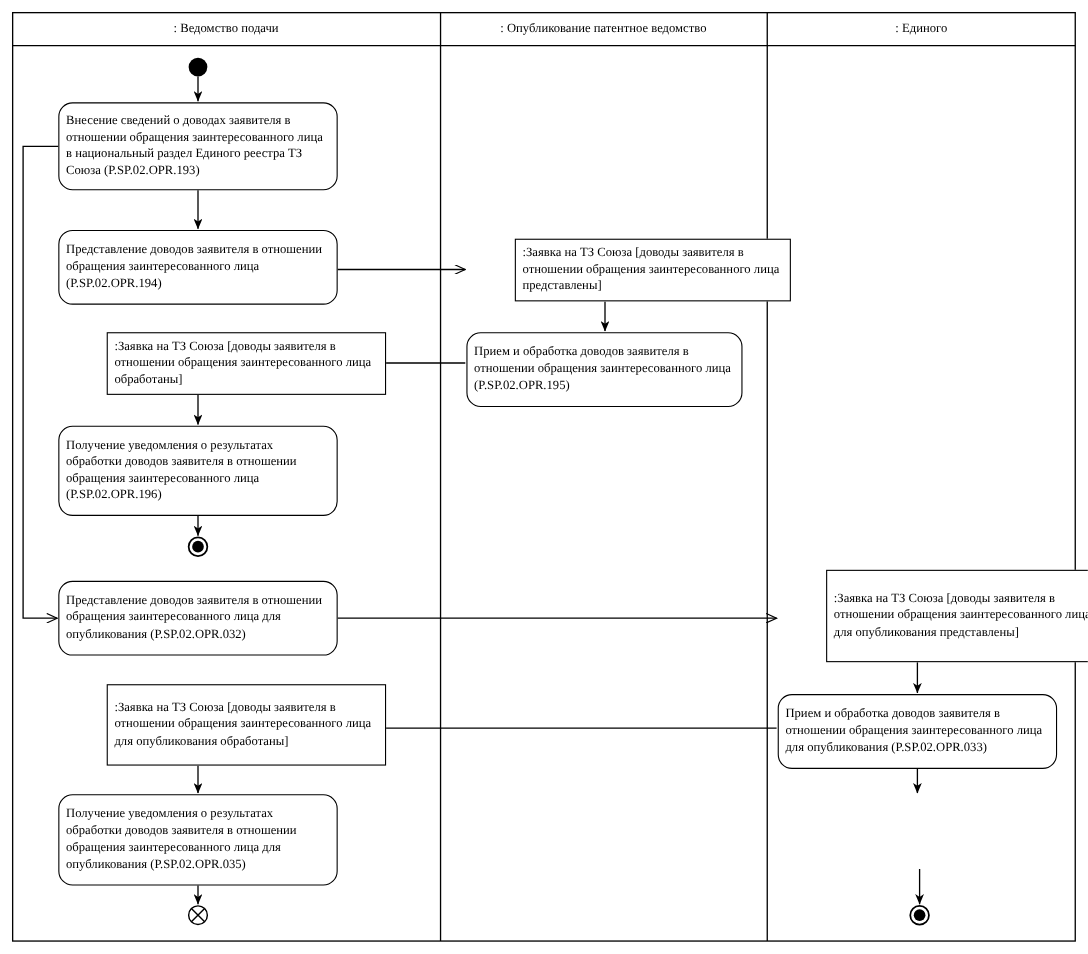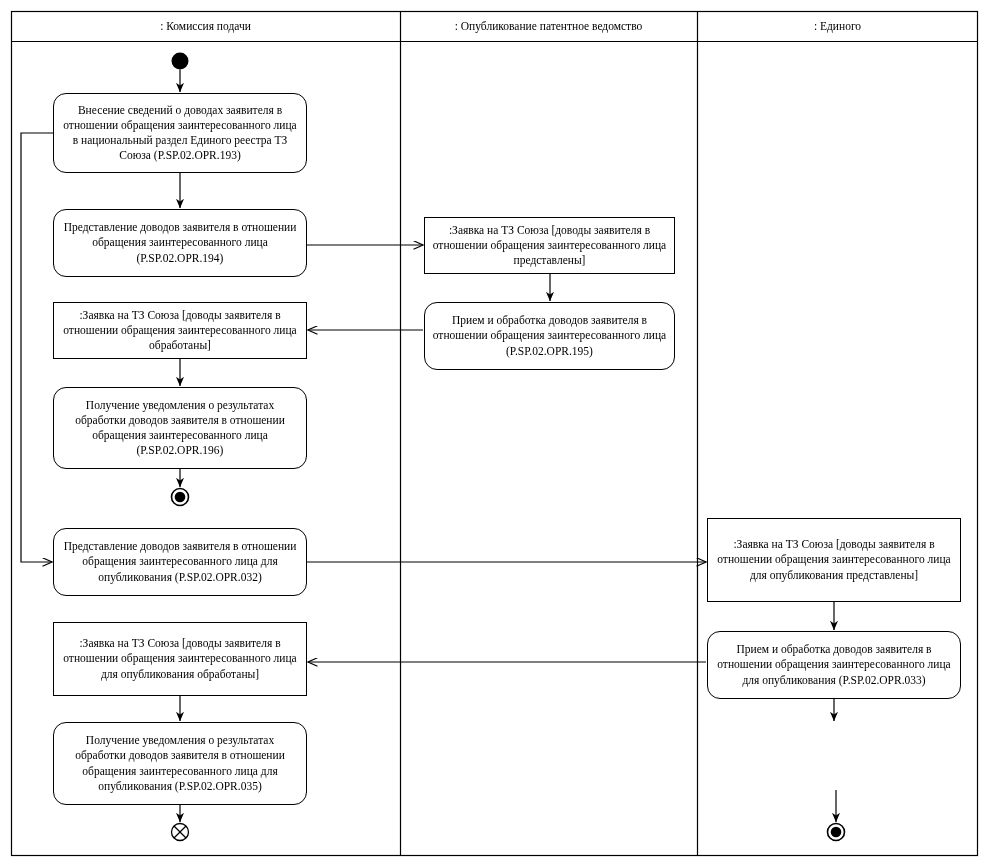--- a/index.html
+++ b/index.html
@@ -6,26 +6,26 @@
   body{font-family:"Liberation Serif","DejaVu Serif",serif;}
   #canvas{position:relative;width:989px;height:867px;background:#fff;overflow:hidden;}
   #svg-layer{position:absolute;left:0;top:0;width:989px;height:867px;}
   .lane-title{
     position:absolute;text-align:center;font-size:11.5px;color:#000;
     font-family:"Liberation Serif","DejaVu Serif",serif;
     top:19px;line-height:14px;white-space:nowrap;
   }
   .node{
     position:absolute;box-sizing:border-box;border:1px solid #000;background:#fff;
-    display:flex;align-items:center;justify-content:center;text-align:center;
+    display:flex;align-items:center;justify-content:center;
     font-size:11.5px;line-height:15.2px;color:#000;padding:3px 6px;
     font-family:"Liberation Serif","DejaVu Serif",serif;
   }
   .node.action{border-radius:13px;}
-  .node.object{border-radius:0;}
+  .node.object{border-radius:0;margin-left:44px;}
   .node span{display:block;width:100%;}
 </style>
 </head>
 <body>
 
 <div id="canvas">
 
   <svg id="svg-layer" viewBox="0 0 989 867">
     <defs>
       <marker id="arrow" markerWidth="10" markerHeight="8" refX="9.2" refY="4" orient="auto" markerUnits="userSpaceOnUse">
@@ -90,21 +90,21 @@
       <line x1="834" y1="699" x2="834" y2="721" marker-end="url(#arrow)"></line>
 
       <line x1="180" y1="696" x2="180" y2="721" marker-end="url(#arrow)"></line>
 
       <line x1="180" y1="805" x2="180" y2="822" marker-end="url(#arrow)"></line>
 
       <line x1="836" y1="790" x2="836" y2="822" marker-end="url(#arrow)"></line>
     </g>
   </svg>
 
-  <div class="lane-title" style="left:11px;width:389px;">: Комиссия подачи</div>
+  <div class="lane-title" style="left:11px;width:389px;">: Ведомство подачи</div>
   <div class="lane-title" style="left:400px;width:297px;">: Опубликование патентное ведомство</div>
   <div class="lane-title" style="left:697px;width:281px;">: Единого</div>
 
   <div class="node action" style="left:53px;top:93px;width:254px;height:80px;">
     <span>Внесение сведений о доводах заявителя в отношении обращения заинтересованного лица в национальный раздел Единого реестра ТЗ Союза (P.SP.02.OPR.193)</span>
   </div>
 
   <div class="node action" style="left:53px;top:209px;width:254px;height:68px;">
     <span>Представление доводов заявителя в отношении обращения заинтересованного лица (P.SP.02.OPR.194)</span>
   </div>

